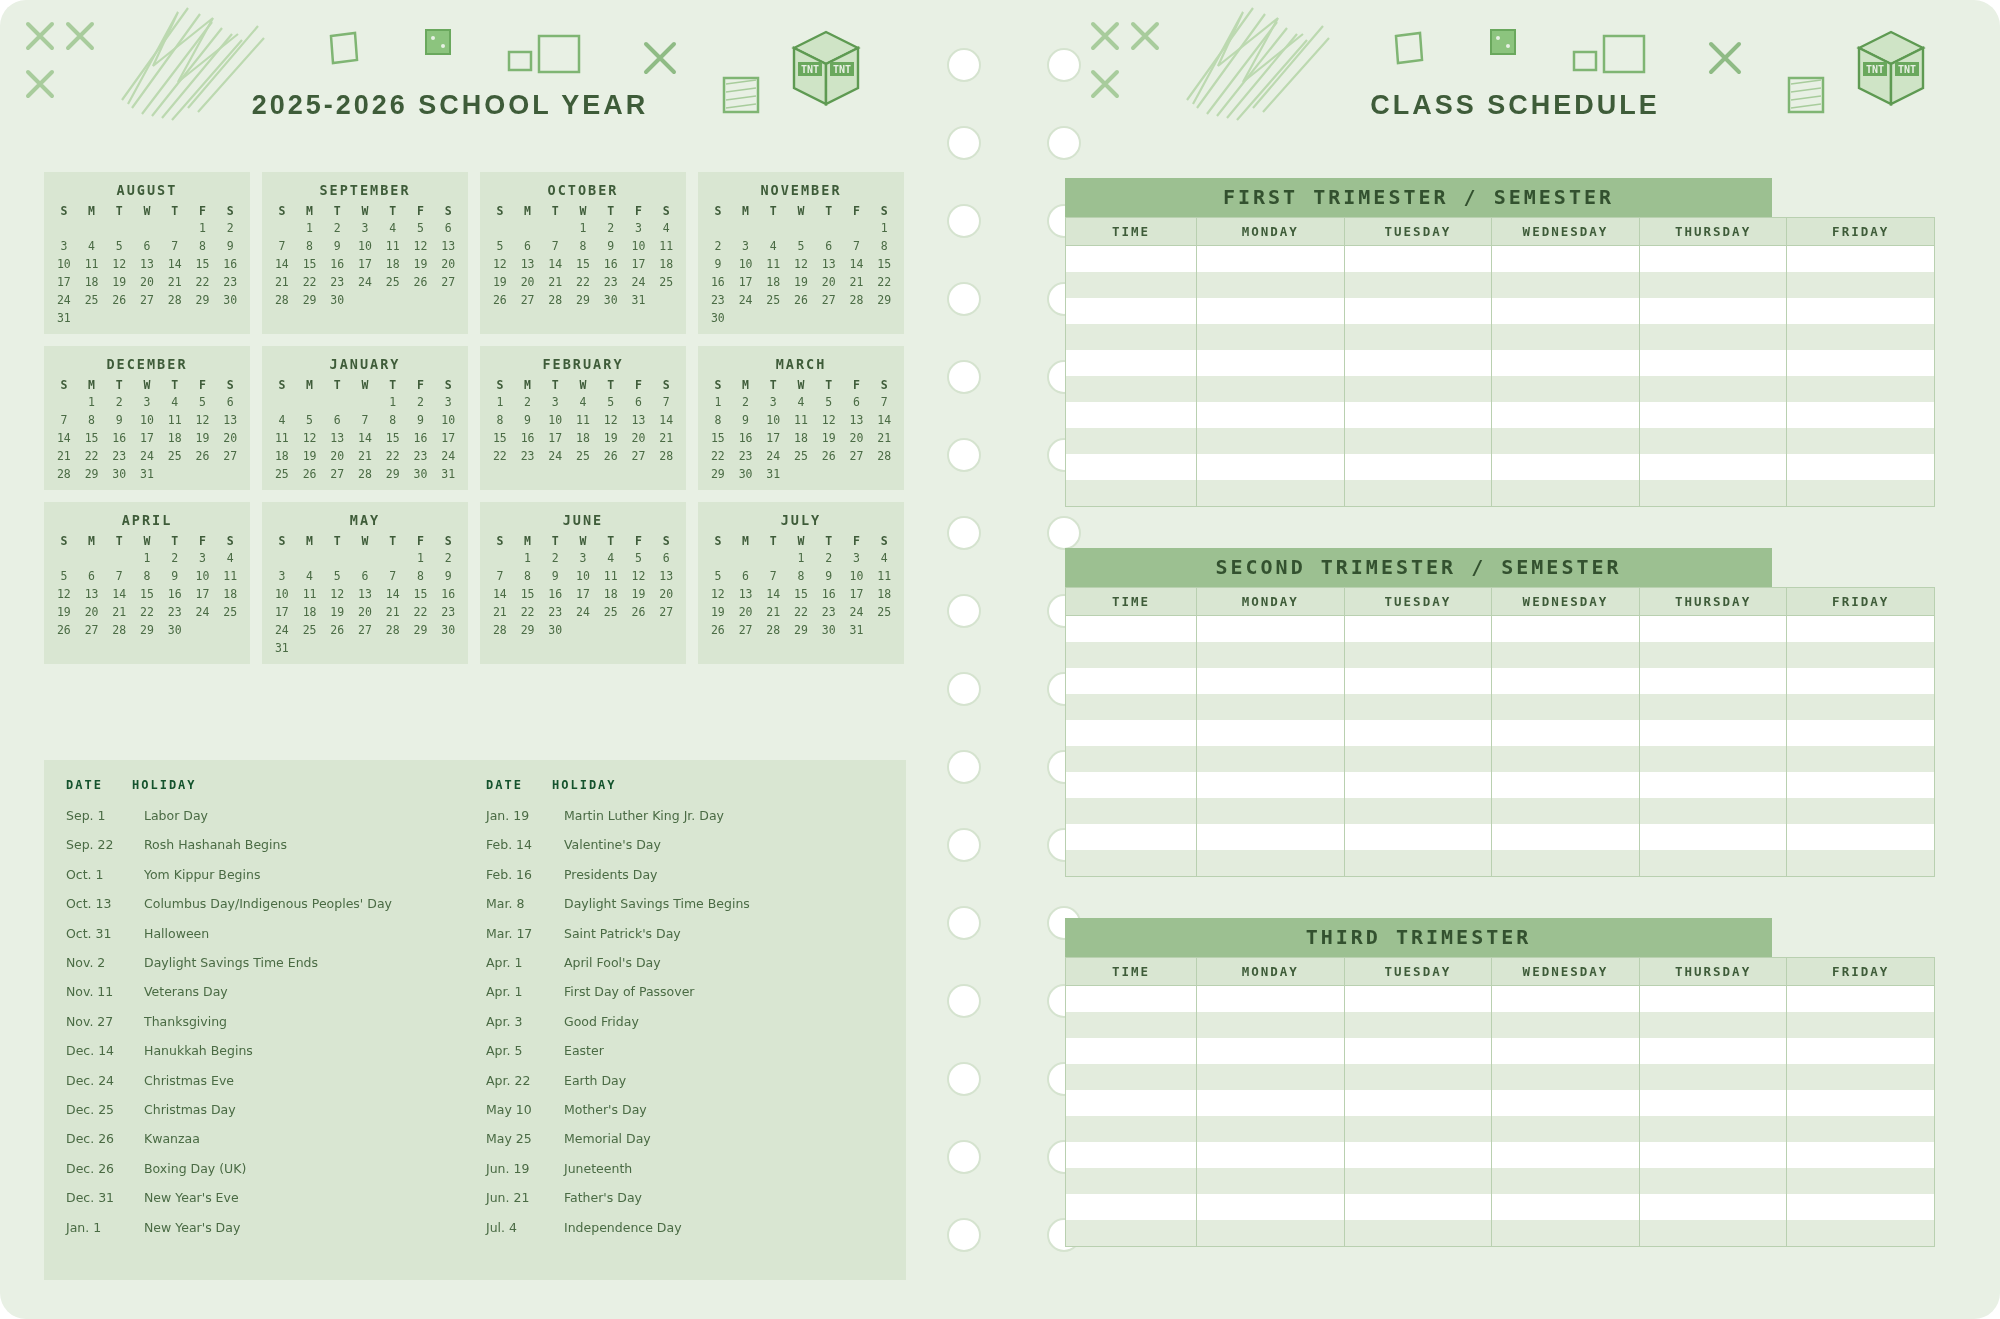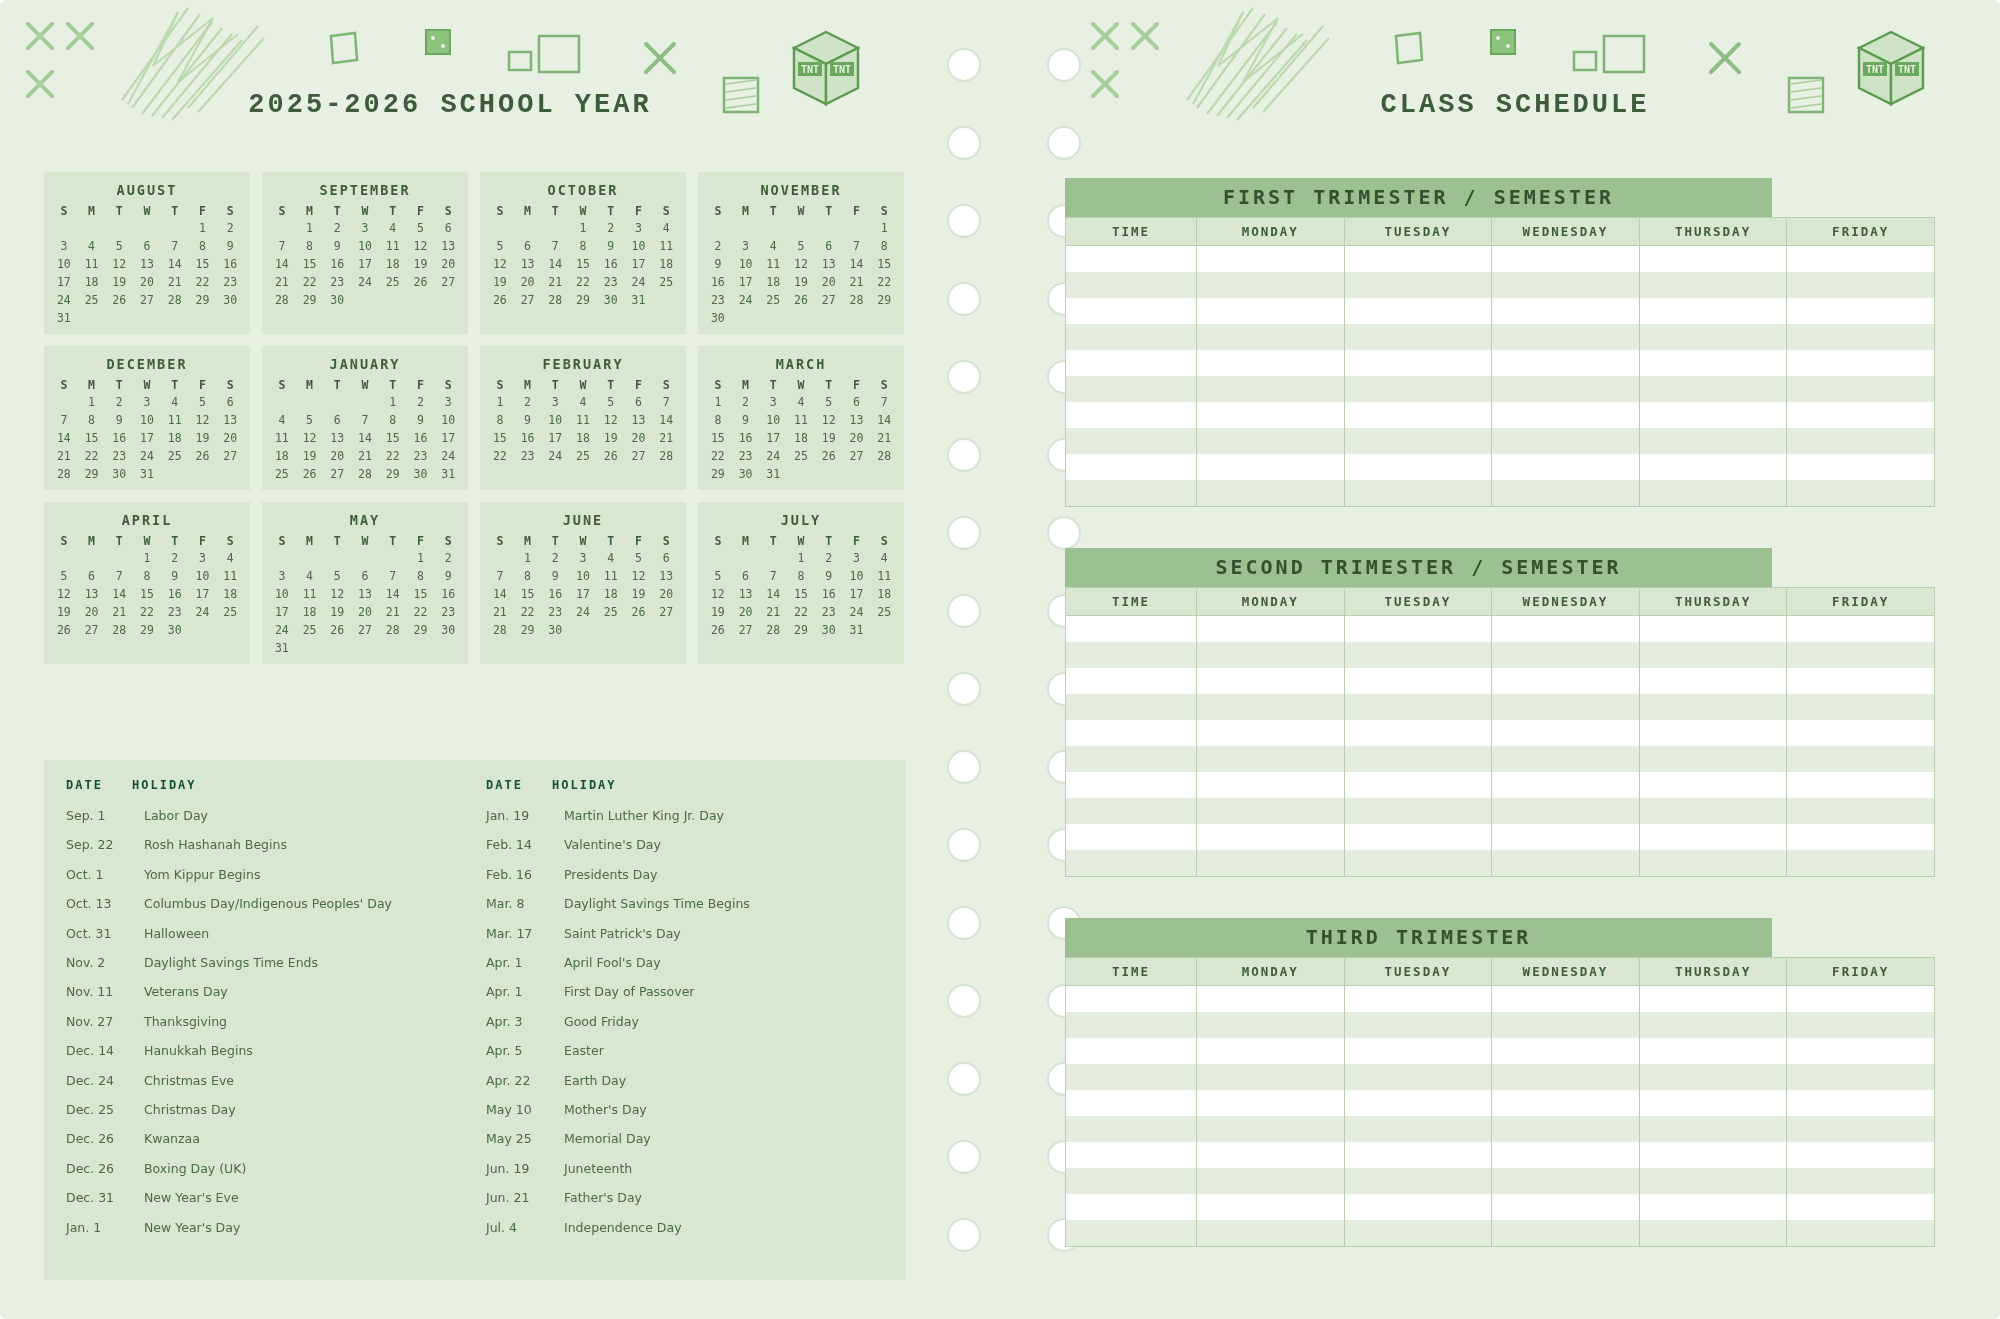--- a/index.html
+++ b/index.html
@@ -6,39 +6,39 @@
   body{
     width:2000px;height:1319px;
     background:#ffffff;
     font-family:"DejaVu Sans Mono", monospace;
     overflow:hidden;
   }
   .page{
     position:relative;
     width:2000px;height:1319px;
     background:#e8f0e4;
-    border-radius:6px;
+    border-radius:26px;
     overflow:hidden;
   }
   
   .doodle{position:absolute;pointer-events:none;}
   
   .spiral{
     position:absolute;top:0;bottom:0;width:60px;
   }
   .hole{
     position:absolute;width:30px;height:30px;border-radius:50%;
     background:#ffffff;border:2px solid #d5e3cf;
   }
   
   .left-panel{position:absolute;left:0;top:0;width:935px;height:1319px;}
   .right-panel{position:absolute;left:1065px;top:0;width:935px;height:1319px;}
 
   .title{
-    font-family:Liberation Mono, monospace;
+    font-family:Liberation Sans, sans-serif;
     font-weight:bold;
     font-size:27px;
     letter-spacing:3px;
     color:#3e5c39;
     text-align:center;
   }
 
   
   .months{
     position:absolute;left:44px;top:172px;

